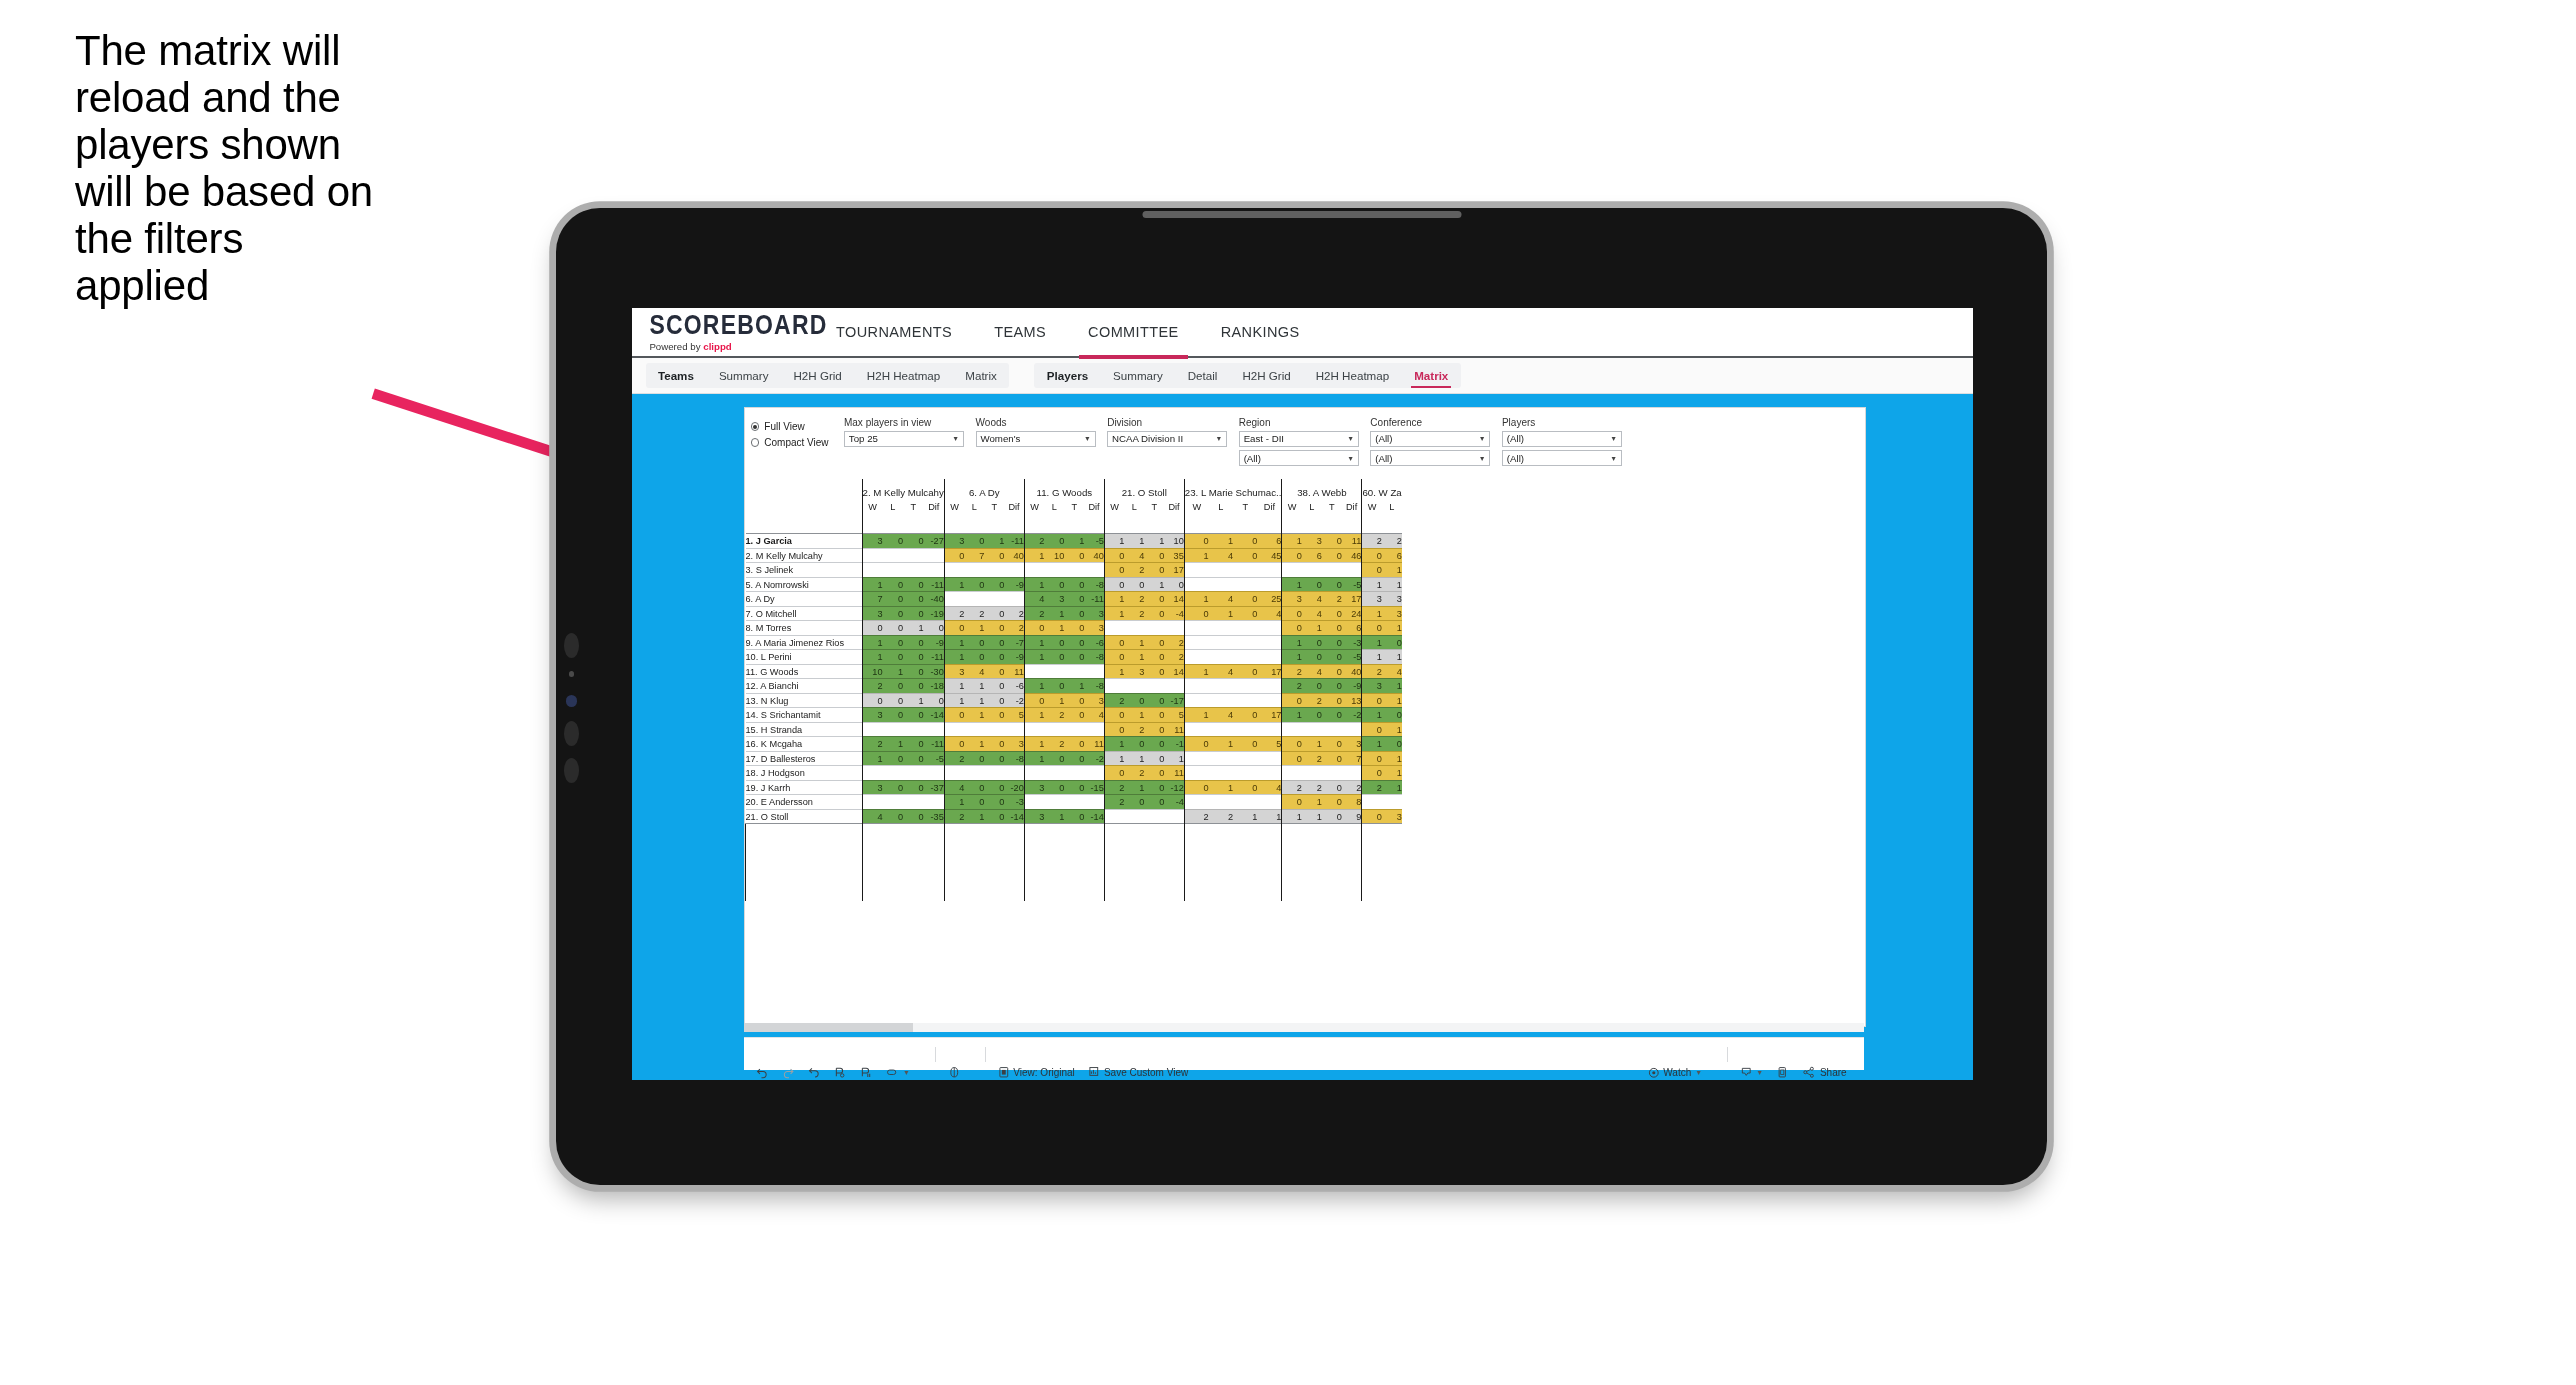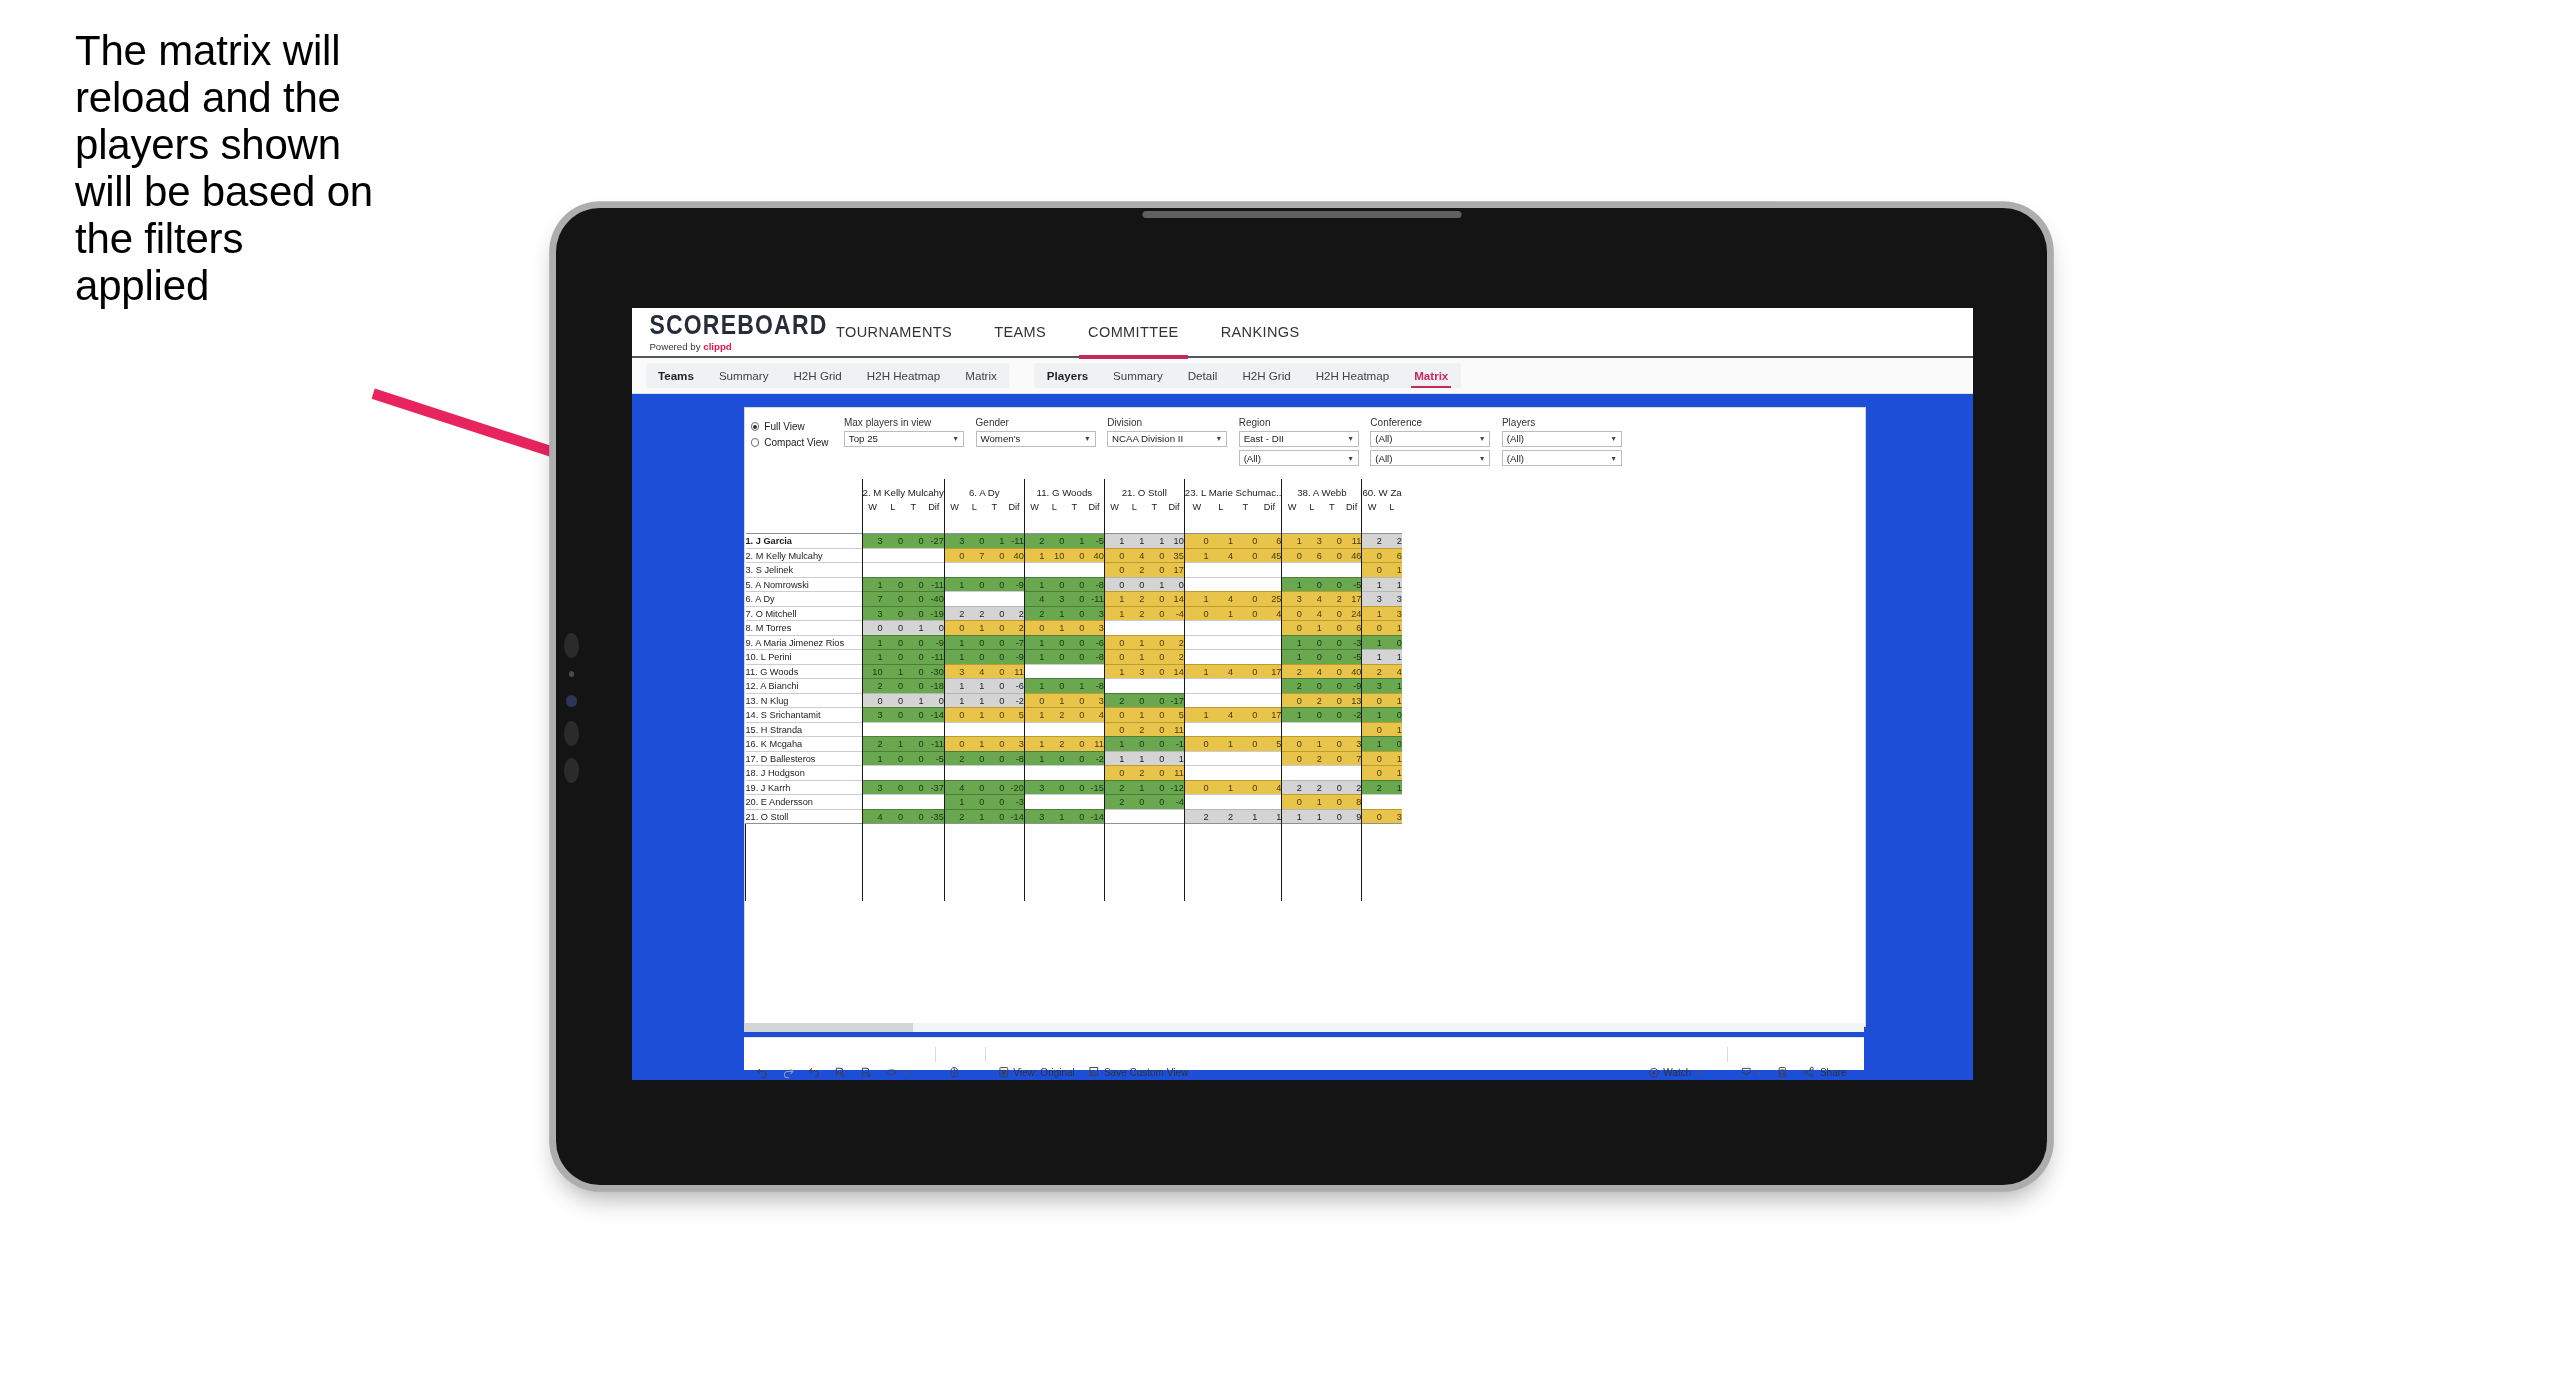--- a/index.html
+++ b/index.html
@@ -72,21 +72,21 @@
   #subnav { height: 35px; background:#fafafa; display:flex; align-items:center; padding-left:13.5px;
             border-bottom:1px solid #dcdfe2; }
   .subgroup { display:flex; align-items:center; background:#f0f1f3; height:25px; border-radius:2.9px; }
   .subgroup + .subgroup { margin-left: 25px; }
   .subitem { font-size:11.6px; color:#3c4246; padding:0 12.5px; line-height:25px; cursor:pointer; white-space:nowrap;}
   .subitem.head { font-weight:bold; color:#1d2124; }
   .subitem.sel { color:#c8285a; position:relative; font-weight:600;}
   .subitem.sel::after{ content:""; position:absolute; left:9.7px; right:9.7px; bottom:0; height:1.9px; background:#c8285a;}
 
   
-  #sheet { position:absolute; left:0; top:86px; right:0; bottom:0; background:#1d4ed8; }
+  #sheet { position:absolute; left:0; top:86px; right:0; bottom:0; background:#0ea5e9; }
   #sheet-inner {
     position:absolute; left:112px; top:12.5px; width:1120px; height:618px;
     background:#fff; border:1px solid #d6d8da;
   }
 
   
   #filters { position:absolute; left:5.8px; top:9.7px; display:flex; gap:0; font-size:9.7px; color:#222;}
   .fcol { margin-right: 11.6px; }
   .fcol .flabel { font-size:10px; color:#333; height:13.5px; }
   .fsel {
@@ -229,21 +229,21 @@
 
             <div class="fcol">
               <div class="flabel">Max players in view</div>
               <div class="fsel">
                 <span class="cv">Top 25</span>
                 <span class="carat">▼</span>
               </div>
             </div>
 
             <div class="fcol">
-              <div class="flabel">Gender</div>
+              <div class="flabel">Woods</div>
               <div class="fsel">
                 <span class="cv">Women's</span>
                 <span class="carat">▼</span>
               </div>
             </div>
 
             <div class="fcol">
               <div class="flabel">Division</div>
               <div class="fsel">
                 <span class="cv">NCAA Division II</span>

